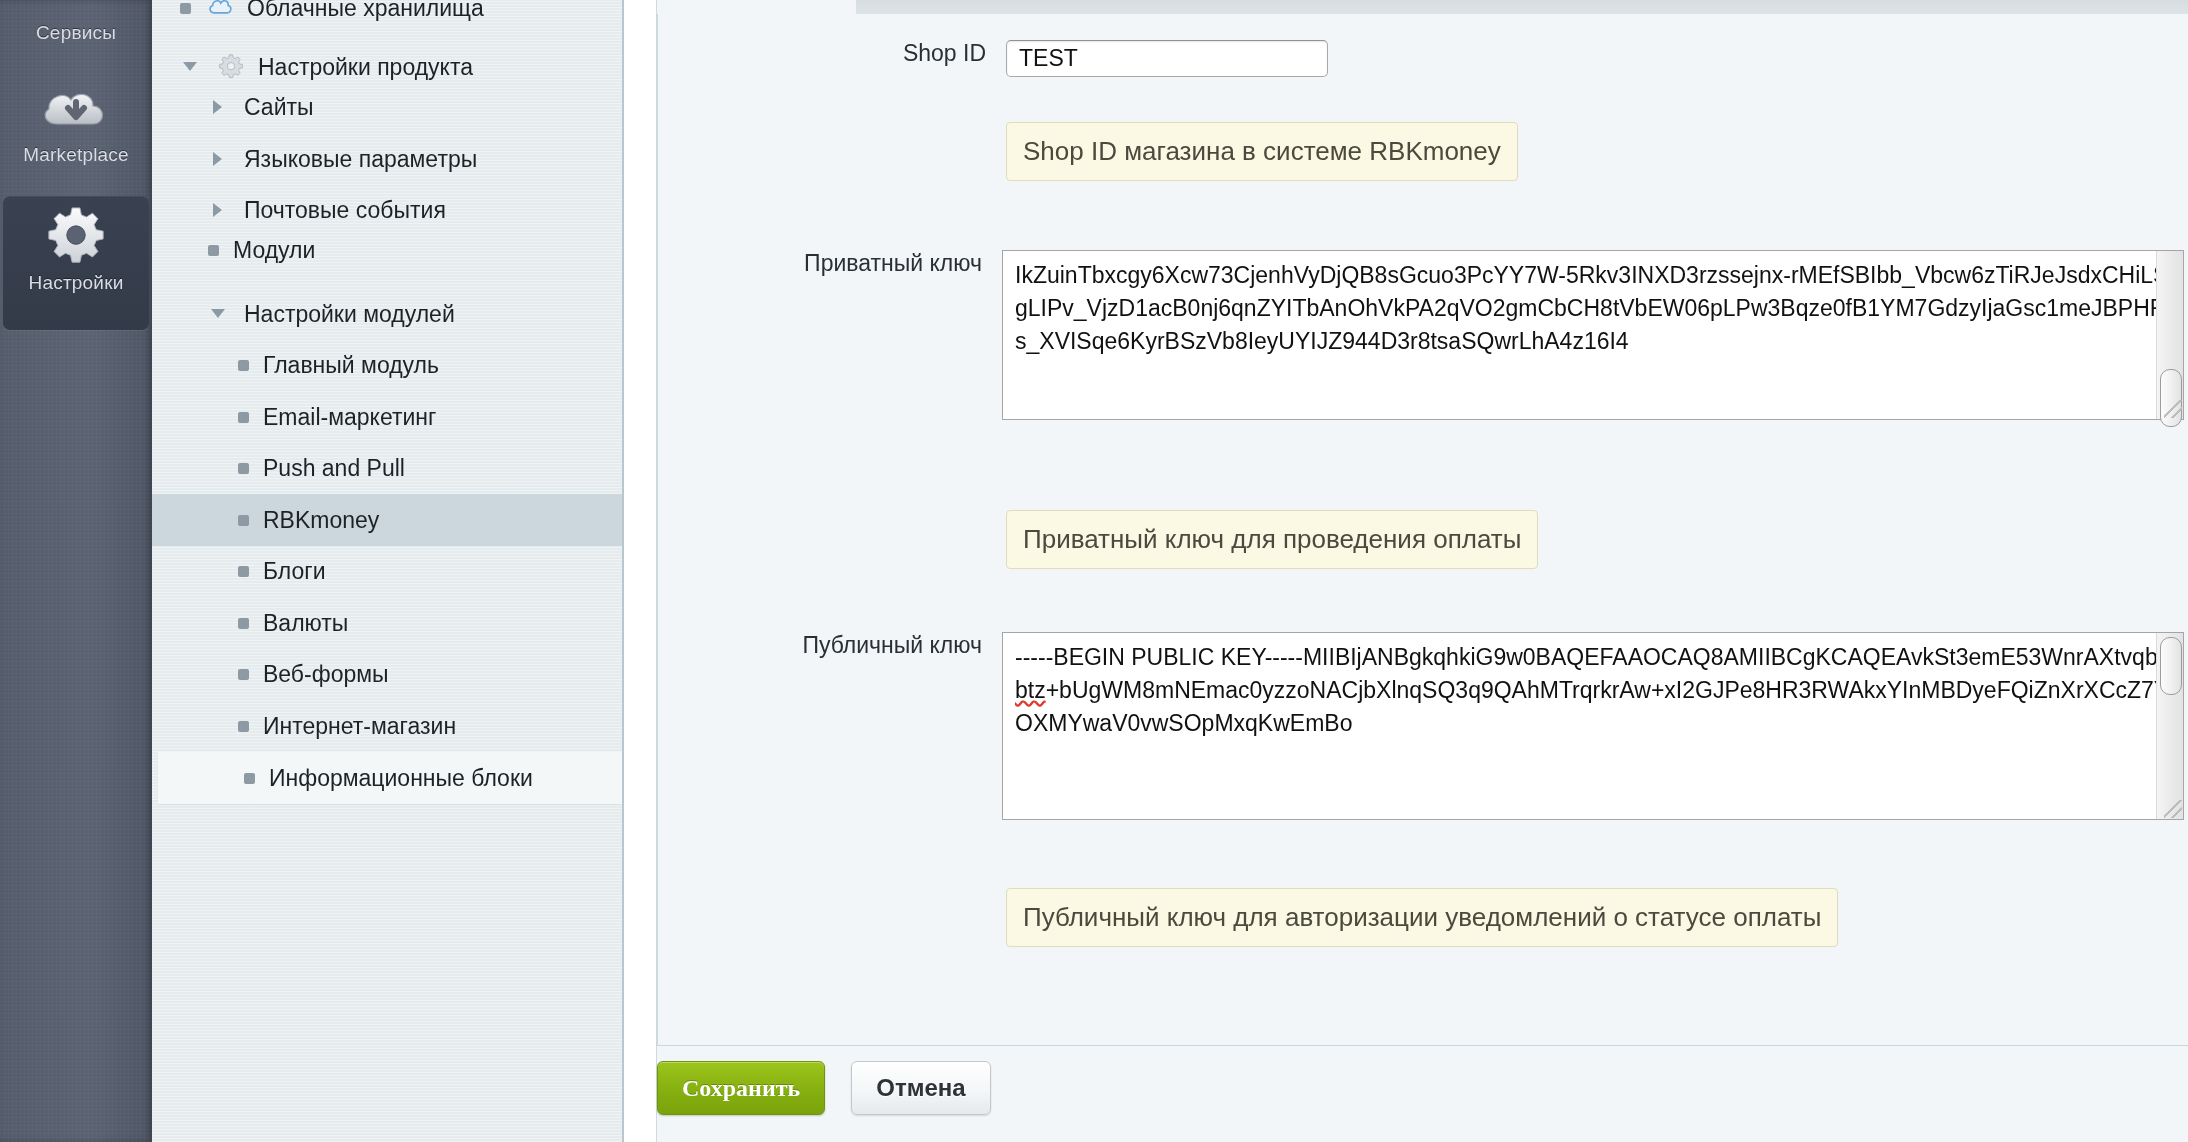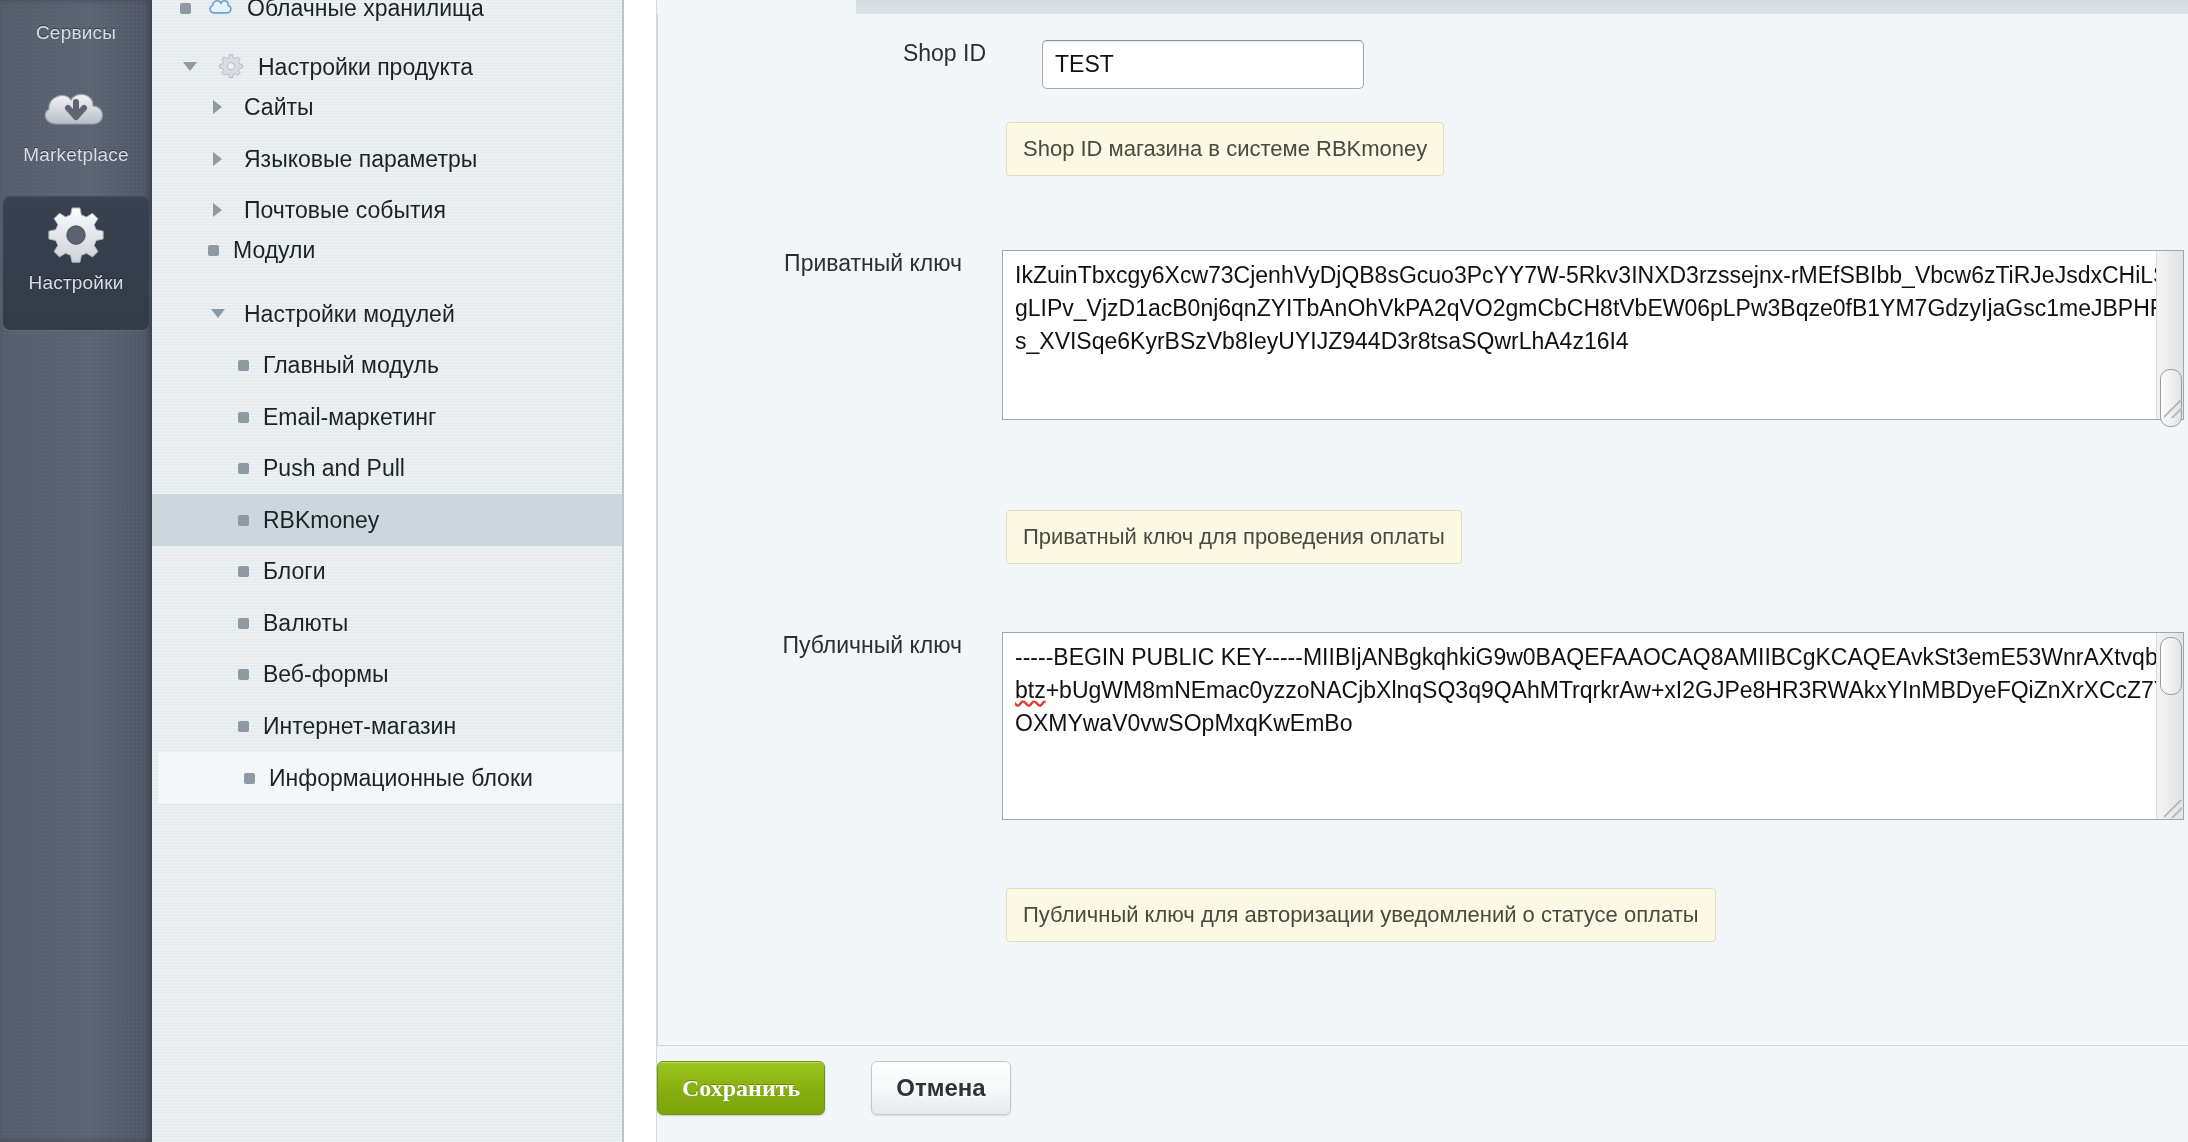--- a/index.html
+++ b/index.html
@@ -92,21 +92,21 @@
     position: absolute; left: 0; top: 0; right: 0; height: 14px;
     background: linear-gradient(180deg,#d5dde1 0%, #dde4e8 100%);
   }
   .panel {
     position: absolute; left: 33px; top: 14px; right: 0; height: 1031px;
     background: #f2f6f8;
     border-bottom: 1px solid #ccd7dd;
     border-left: 1px solid #ccd7dd;
   }
 
-  .row { position: absolute; display: flex; gap: 20px; }
+  .row { position: absolute; display: flex; }
   .flabel {
     font-size: 23px; color: #2a2f34; text-align: right;
     white-space: nowrap;
   }
 
   .textbox {
     background: #fff;
     border: 1px solid #a9a9a9;
     border-top-color: #8e9399;
     border-radius: 5px;
@@ -150,21 +150,21 @@
   .spell {
     text-decoration: underline wavy #e03a2f;
     text-decoration-skip-ink: none;
   }
 
   .hint {
     background: #fbf8e3;
     border: 1px solid #e2dcb8;
     border-radius: 4px;
     color: #4a4a3f;
-    font-size: 22px;
+    font-size: 26px;
     padding: 13px 16px;
     display: inline-block;
     box-sizing: border-box;
     white-space: nowrap;
   }
 
   .btn {
     font-size: 24px; font-weight: bold;
     border-radius: 6px;
     padding: 0 24px; height: 54px; line-height: 52px;
@@ -329,21 +329,21 @@
       </div>
   </div>
 
   <div class="content">
     <div class="content-bg"></div>
     <div class="topstrip" style="left:232px;"></div>
     <div class="panel"></div>
 
     <div class="row" style="left:0; top:40px; width:1540px;">
       <div class="flabel" style="width:362px;">Shop ID</div>
-      <input class="textbox" style="margin-left: 36px; width: 322px; height: 49px;" value="TEST" placeholder="">
+      <input class="textbox" style="margin-left: 20px; width: 322px; height: 37px;" value="TEST" placeholder="">
     </div>
     <div class="row" style="left:382px; top:122px;">
       <div class="hint">Shop ID магазина в системе RBKmoney</div>
     </div>
 
     <div class="row" style="left:0; top:250px; width:1560px;">
       <div class="flabel" style="width:362px;">Приватный ключ</div>
       <div class="ta-wrap" style="margin-left:20px; width:1182px; height:170px;">
         <div class="textarea" style="width:1182px; height:170px;">IkZuinTbxcgy6Xcw73CjenhVyDjQB8sGcuo3PcYY7W-5Rkv3INXD3rzssejnx-rMEfSBIbb_Vbcw6zTiRJeJsdxCHiLSgLIPv_VjzD1acB0nj6qnZYITbAnOhVkPA2qVO2gmCbCH8tVbEW06pLPw3Bqze0fB1YM7GdzyIjaGsc1meJBPHRs_XVISqe6KyrBSzVb8IeyUYIJZ944D3r8tsaSQwrLhA4z16I4</div>
         <div class="ta-scroll">

